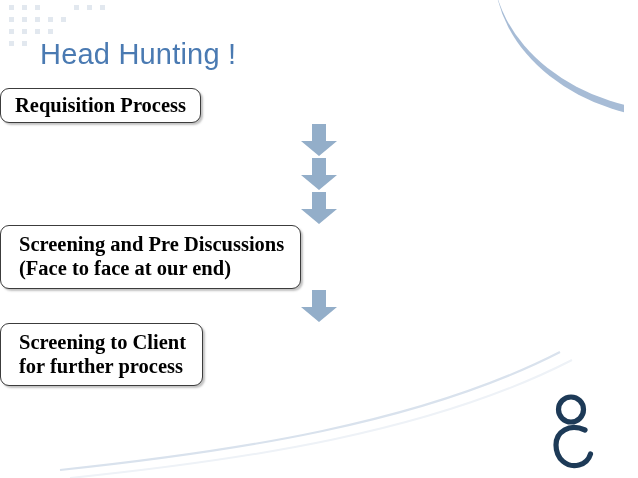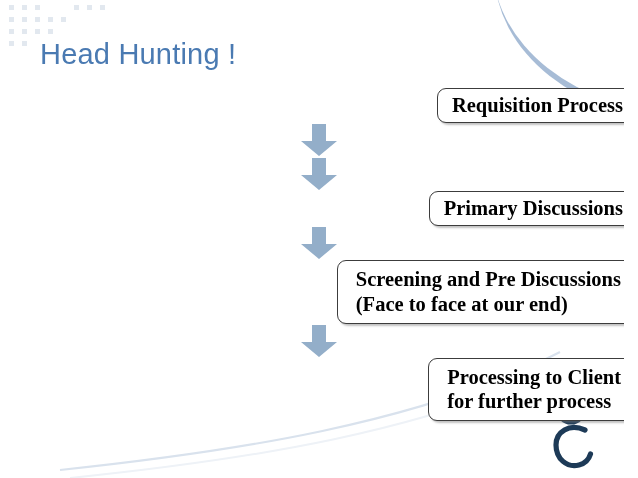--- a/index.html
+++ b/index.html
@@ -86,21 +86,21 @@
   
   .flow {
     position: absolute;
     left: 0;
     top: 88px;
     width: 638px;
   }
   .flow-row {
     position: relative;
     display: flex;
-    justify-content: flex-end;
+    justify-content: flex-start;
   }
   .flow-box {
     position: relative;
     box-sizing: border-box;
     border: 1px solid #3c3c3c;
     border-radius: 9px;
     background: #ffffff;
     box-shadow: 2px 2px 2px rgba(120,120,120,0.45);
     font-family: "Liberation Serif", "DejaVu Serif", serif;
     font-weight: bold;
@@ -179,40 +179,37 @@
       </svg>
     </div>
 
 
     <div class="arrow-row">
       <svg class="arrow-down" viewBox="0 0 36 32">
         <polygon points="11,0 25,0 25,17 36,17 18,32 0,17 11,17" fill="#93aec9"></polygon>
       </svg>
     </div>
 
-    <div class="flow-row">
-      <div class="flow-box">Primary Discussions</div>
-    </div>
 
     <div class="arrow-row">
       <svg class="arrow-down" viewBox="0 0 36 32">
         <polygon points="11,0 25,0 25,17 36,17 18,32 0,17 11,17" fill="#93aec9"></polygon>
       </svg>
     </div>
 
     <div class="flow-row">
       <div class="flow-box two-line">Screening and Pre Discussions
 (Face to face at our end)</div>
     </div>
 
     <div class="arrow-row">
       <svg class="arrow-down" viewBox="0 0 36 32">
         <polygon points="11,0 25,0 25,17 36,17 18,32 0,17 11,17" fill="#93aec9"></polygon>
       </svg>
     </div>
 
     <div class="flow-row">
-      <div class="flow-box two-line">Processing to Client
+      <div class="flow-box two-line">Screening to Client
 for further process</div>
     </div>
 
   </div>
 </div>
 
 </body></html>

